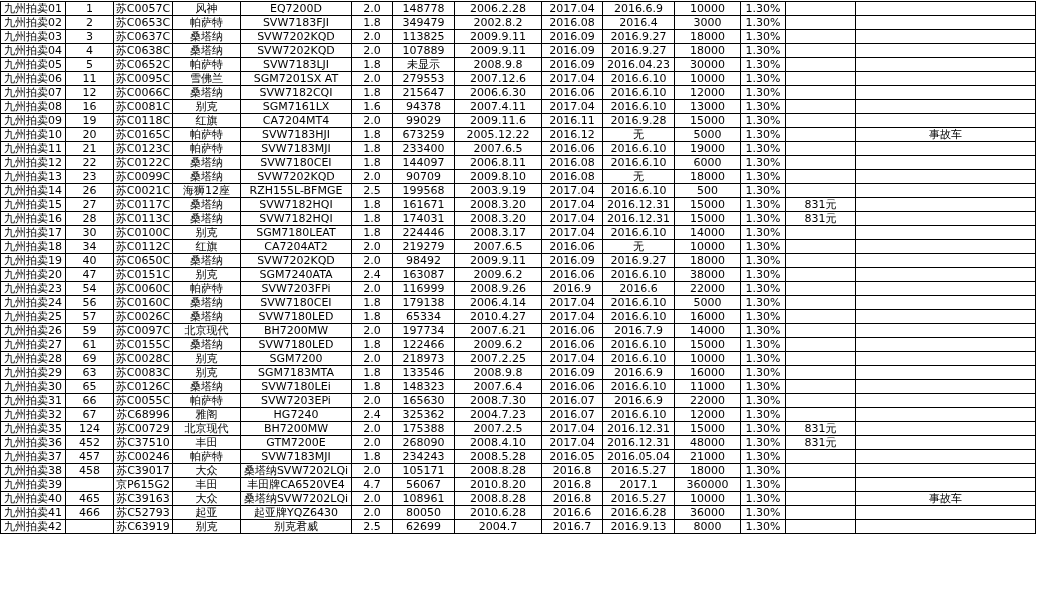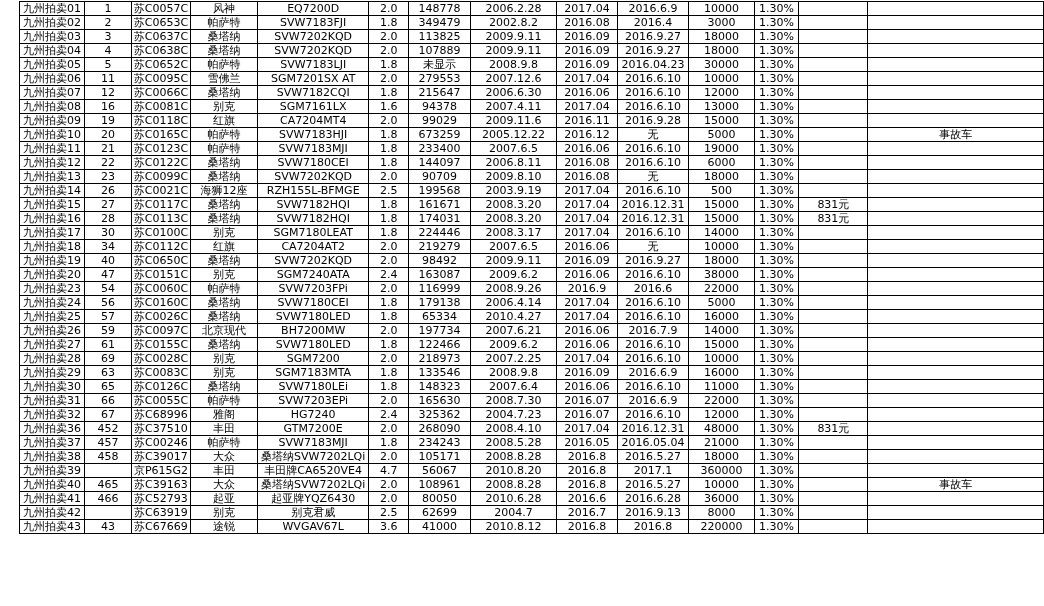--- a/index.html
+++ b/index.html
@@ -3,21 +3,21 @@
 <meta charset="utf-8">
 <style>
   html, body { margin: 0; padding: 0; }
   body {
     width: 1044px; height: 606px;
     background: #ffffff;
     overflow: hidden;
     font-family: "DejaVu Sans", "Liberation Sans", sans-serif;
     position: relative;
   }
-  .sheet { position: absolute; left: 19px; top: 1px; }
+  .sheet { position: absolute; left: 0; top: 1px; }
   table.grid { border-collapse: collapse; table-layout: fixed; }
   table.grid td {
     border: 1px solid var(--grid-color, #000000);
     height: 13px;
     padding: 0;
     font-size: 11px;
     line-height: 13px;
     text-align: center;
     vertical-align: middle;
     color: var(--text-color, #000000);
@@ -528,20 +528,36 @@
           <td>325362</td>
           <td>2004.7.23</td>
           <td>2016.07</td>
           <td>2016.6.10</td>
           <td>12000</td>
           <td>1.30%</td>
           <td></td>
           <td></td>
         </tr>
         <tr>
+          <td>九州拍卖35</td>
+          <td>124</td>
+          <td>苏C00729</td>
+          <td>北京现代</td>
+          <td>BH7200MW</td>
+          <td>2.0</td>
+          <td>175388</td>
+          <td>2007.2.5</td>
+          <td>2017.04</td>
+          <td>2016.12.31</td>
+          <td>15000</td>
+          <td>1.30%</td>
+          <td>831元</td>
+          <td></td>
+        </tr>
+        <tr>
           <td>九州拍卖36</td>
           <td>452</td>
           <td>苏C37510</td>
           <td>丰田</td>
           <td>GTM7200E</td>
           <td>2.0</td>
           <td>268090</td>
           <td>2008.4.10</td>
           <td>2017.04</td>
           <td>2016.12.31</td>
@@ -639,31 +655,15 @@
           <td>2.5</td>
           <td>62699</td>
           <td>2004.7</td>
           <td>2016.7</td>
           <td>2016.9.13</td>
           <td>8000</td>
           <td>1.30%</td>
           <td></td>
           <td></td>
         </tr>
-        <tr>
-          <td>九州拍卖43</td>
-          <td>43</td>
-          <td>苏C67669</td>
-          <td>途锐</td>
-          <td>WVGAV67L</td>
-          <td>3.6</td>
-          <td>41000</td>
-          <td>2010.8.12</td>
-          <td>2016.8</td>
-          <td>2016.8</td>
-          <td>220000</td>
-          <td>1.30%</td>
-          <td></td>
-          <td></td>
-        </tr>
       </tbody>
   </table>
 </div>
 
 </body></html>

